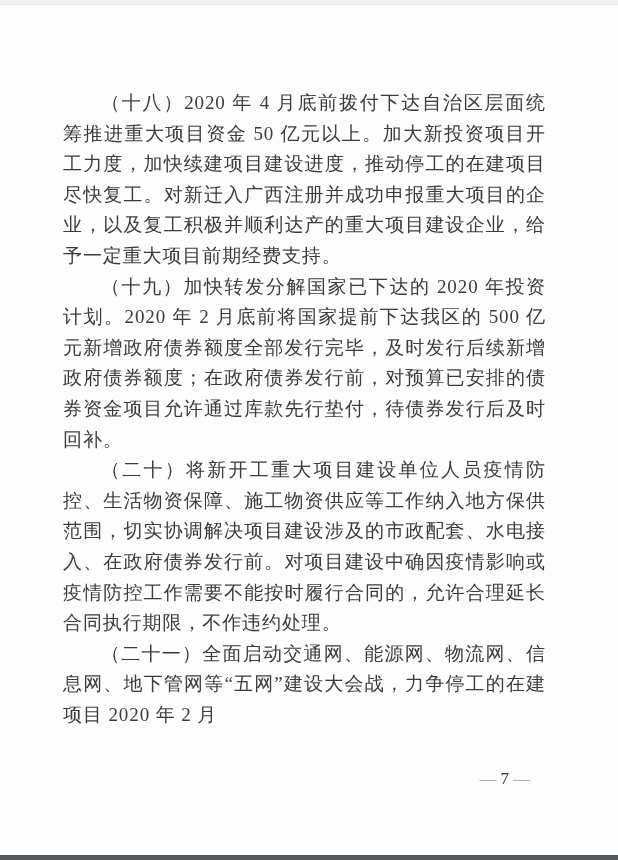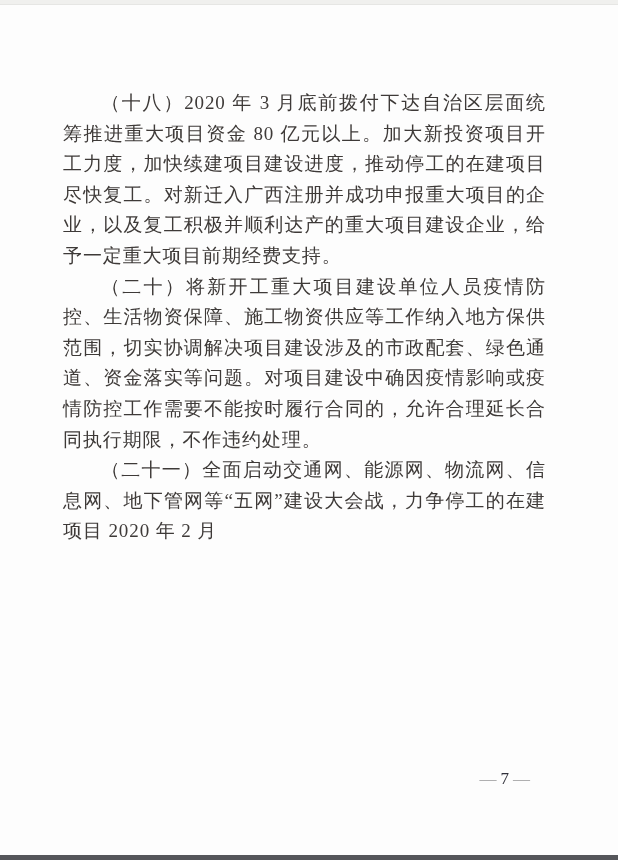--- a/index.html
+++ b/index.html
@@ -61,22 +61,23 @@
   }
 </style>
 </head>
 <body>
 
 <div>
 
   <div class="top-edge"></div>
 
   <div class="content">
-    <p class="para">（十八）2020 年 3 月底前拨付下达自治区层面统筹推进重大项目资金 80 亿元以上。加大新投资项目开工力度，加快续建项目建设进度，推动停工的在建项目尽快复工。对新迁入广西注册并成功申报重大项目的企业，以及复工积极并顺利达产的重大项目建设企业，给予一定重大项目前期经费支持。</p>
-    <p class="para">（二十）将新开工重大项目建设单位人员疫情防控、生活物资保障、施工物资供应等工作纳入地方保供范围，切实协调解决项目建设涉及的市政配套、绿色通道、资金落实等问题。对项目建设中确因疫情影响或疫情防控工作需要不能按时履行合同的，允许合理延长合同执行期限，不作违约处理。</p>
+    <p class="para">（十八）2020 年 4 月底前拨付下达自治区层面统筹推进重大项目资金 50 亿元以上。加大新投资项目开工力度，加快续建项目建设进度，推动停工的在建项目尽快复工。对新迁入广西注册并成功申报重大项目的企业，以及复工积极并顺利达产的重大项目建设企业，给予一定重大项目前期经费支持。</p>
+    <p class="para">（十九）加快转发分解国家已下达的 2020 年投资计划。2020 年 2 月底前将国家提前下达我区的 500 亿元新增政府债券额度全部发行完毕，及时发行后续新增政府债券额度；在政府债券发行前，对预算已安排的债券资金项目允许通过库款先行垫付，待债券发行后及时回补。</p>
+    <p class="para">（二十）将新开工重大项目建设单位人员疫情防控、生活物资保障、施工物资供应等工作纳入地方保供范围，切实协调解决项目建设涉及的市政配套、水电接入、在政府债券发行前。对项目建设中确因疫情影响或疫情防控工作需要不能按时履行合同的，允许合理延长合同执行期限，不作违约处理。</p>
     <p class="para">（二十一）全面启动交通网、能源网、物流网、信息网、地下管网等“五网”建设大会战，力争停工的在建项目 2020 年 2 月</p>
   </div>
 
   <div class="footer">
     <span class="dash">—</span><span class="num">7</span><span class="dash">—</span>
   </div>
 
   <div class="bottom-edge"></div>
 
 </div>

